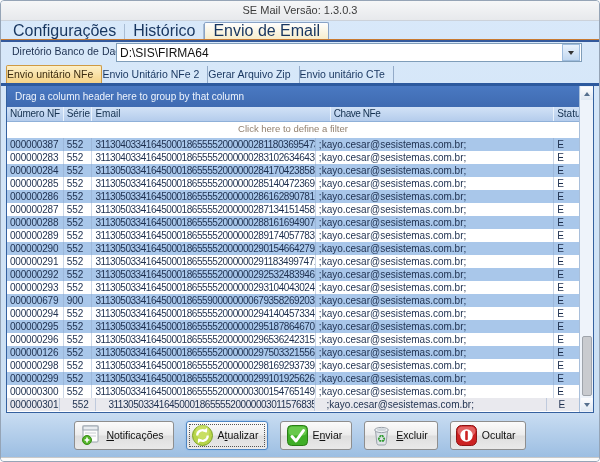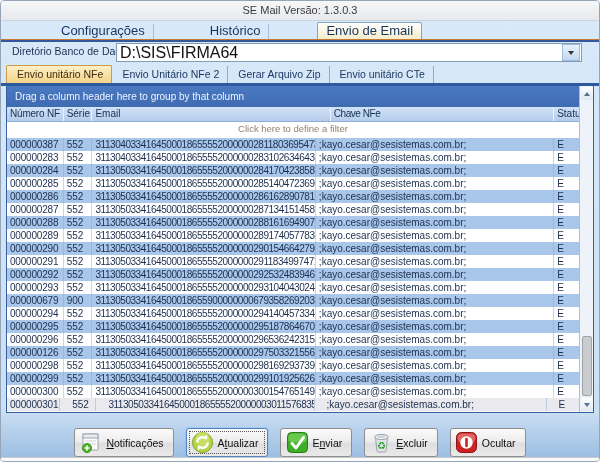--- a/index.html
+++ b/index.html
@@ -5,39 +5,39 @@
   html,body{margin:0;padding:0;background:#fff;font-family:"Liberation Sans",sans-serif;}
   .stage{position:relative;width:600px;height:462px;overflow:hidden;}
   .window{position:absolute;inset:0;border:1px solid #95a4b6;border-radius:4px;overflow:hidden;
           background:linear-gradient(#d9e9fa,#c9def2);}
   
   .titlebar{position:absolute;left:0;top:0;right:0;height:19px;
             background:linear-gradient(#f6f7f8,#e7e9ec);border-bottom:1px solid #ccd2da;
             text-align:center;font-size:11px;color:#3b3b3b;line-height:19px;}
   
   .tabstrip{position:absolute;left:4px;right:4px;top:23px;height:15px;display:flex;align-items:flex-end;}
-  .mtab{font-size:13px;color:#17355f;padding:1px 8px 2px 8px;height:12px;line-height:12px;
-        border-right:1px solid #a8bcd4;cursor:default;margin-left:48px;}
+  .mtab{font-size:16px;color:#17355f;padding:1px 8px 2px 8px;height:12px;line-height:12px;
+        border-right:1px solid #a8bcd4;cursor:default;}
   .mtab.active{background:linear-gradient(#fefefe,#f6ecc9);border:1px solid #89a3c6;border-bottom:none;
                border-radius:2px 2px 0 0;height:14px;line-height:13px;margin-bottom:-1px;}
   .stripline{position:absolute;left:0;right:0;top:38px;height:3px;
              background:linear-gradient(#c87a31,#c87a31 33%,#33599c 33%);}
   
   .dirrow{position:absolute;left:0;right:0;top:41px;height:20px;}
   .dirlabel{position:absolute;left:11px;top:3px;font-size:10.5px;color:#1d3050;}
   .combo{position:absolute;left:115px;right:17px;top:1px;height:17px;background:#fff;
          border:1px solid #7f9db9;display:flex;align-items:center;}
-  .combo .val{flex:1;font-size:16px;color:#111;padding-left:3px;white-space:nowrap;overflow:hidden;}
+  .combo .val{flex:1;font-size:12px;color:#111;padding-left:3px;white-space:nowrap;overflow:hidden;}
   .combo .drop{width:16px;height:15px;margin:0 1px;background:linear-gradient(#e9f2fc,#c2d8f0);
                border:1px solid #9ebcdd;display:flex;align-items:center;justify-content:center;}
   .combo .drop .arr{width:0;height:0;border-left:3px solid transparent;border-right:3px solid transparent;
                     border-top:4px solid #333;}
   
   .subtabs{position:absolute;left:5px;right:5px;top:63px;height:19px;display:flex;align-items:flex-end;}
-  .stab{font-size:10.5px;color:#17355f;padding:2px 8px 3px 10px;border-right:1px solid #92aac8;cursor:default;}
+  .stab{font-size:10.5px;color:#17355f;padding:2px 8px 3px 0;border-right:1px solid #92aac8;cursor:default;}
   .stab.active{background:linear-gradient(#fdf0c8,#f4d387);border:1px solid #cf9a43;border-bottom:none;
                border-radius:2px 2px 0 0;color:#3c2c10;}
   .subline{position:absolute;left:0;right:0;top:82px;height:3px;background:#2d5a9e;}
   
   .grid{position:absolute;left:5px;right:5px;top:85px;height:327px;background:#fff;
         border:1px solid #35619f;border-top:none;box-sizing:border-box;}
   .groupbar{position:absolute;left:0;top:0;right:14px;height:31px;
             background:linear-gradient(#4a79c2,#3a64a9);color:#eef4fd;font-size:10px;
             line-height:21px;padding-left:8px;white-space:nowrap;overflow:hidden;}
   .gheader{position:absolute;left:0;top:21px;right:14px;height:15px;display:flex;
@@ -64,21 +64,21 @@
            border-left:1px solid #a9bfda;box-sizing:border-box;}
   .varrow{position:absolute;left:1px;right:0;height:13px;background:linear-gradient(#fdfdfe,#dfe8f2);
           display:flex;align-items:center;justify-content:center;}
   .varrow.up{top:1px;} .varrow.down{bottom:1px;}
   .tri-up{width:0;height:0;border-left:3px solid transparent;border-right:3px solid transparent;border-bottom:4px solid #56708e;}
   .tri-down{width:0;height:0;border-left:3px solid transparent;border-right:3px solid transparent;border-top:4px solid #56708e;}
   .vthumb{position:absolute;left:2px;right:1px;top:250px;height:58px;background:#c9cbcf;
           border:1px solid #9fa4ab;border-radius:2px;}
   
   .btnbar{position:absolute;left:0;right:0;top:412px;height:44px;
-          background:linear-gradient(#c9ddf2,#9cbee2);display:flex;align-items:flex-end;
+          background:linear-gradient(#c9ddf2,#9cbee2);display:flex;align-items:center;
           justify-content:center;gap:12px;}
   .xbtn{display:flex;align-items:center;height:29px;padding:0 9px 0 4px;
         background:linear-gradient(#fbfbfb,#ececec 48%,#dedede 52%,#e9e9e9);
         border:1px solid #8e8e8e;border-radius:3px;font-family:"Liberation Sans",sans-serif;
         font-size:10.5px;color:#101010;cursor:default;}
   .xbtn.focused{border:1px solid #4d86c4;outline:1px dotted #555;outline-offset:-4px;
                 box-shadow:0 0 2px #7fb2e8;}
   .bicon{width:24px;height:24px;display:flex;align-items:center;justify-content:center;}
   .blabel{margin-left:3px;white-space:nowrap;}
   .blabel u{text-decoration:underline;}

